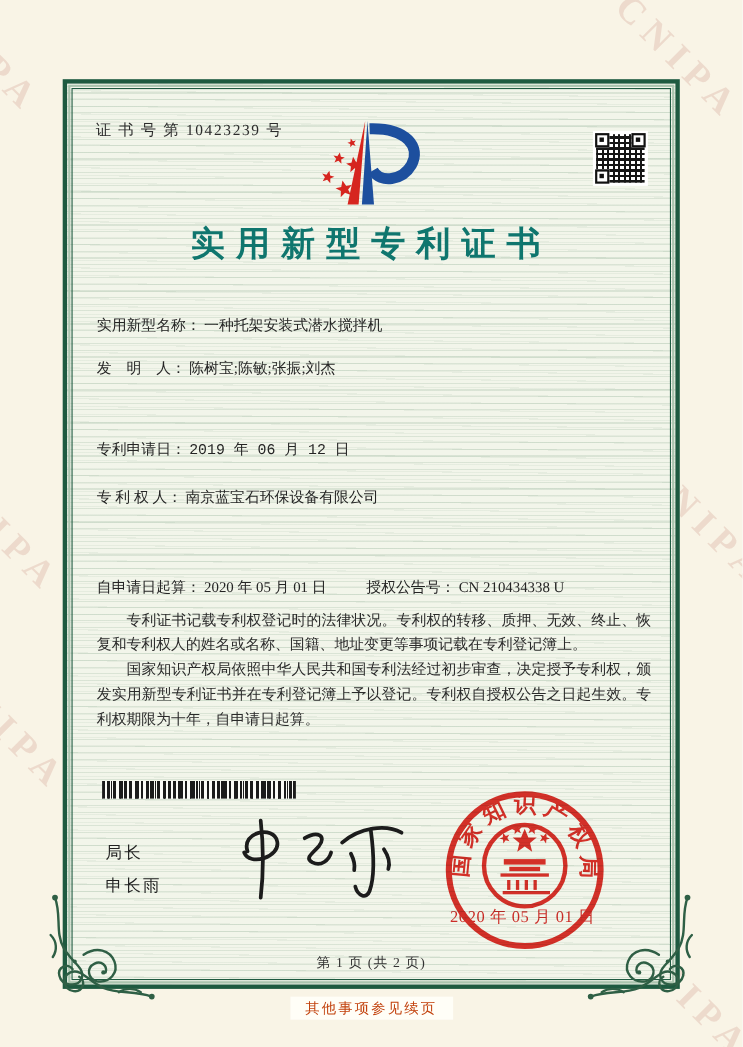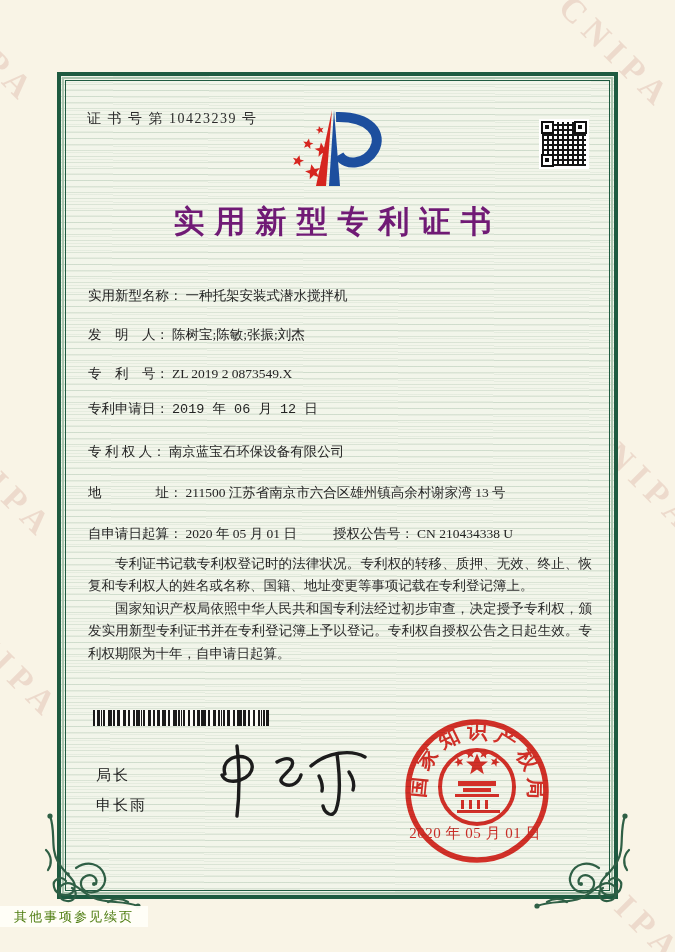--- a/index.html
+++ b/index.html
@@ -55,21 +55,21 @@
   .finder {
     position:absolute; width:13px; height:13px; background:#fff; border:2.5px solid #111;
   }
   .finder::after {
     content:""; position:absolute; left:2px; top:2px; width:4px; height:4px; background:#111;
   }
   .f-tl { left:-1px; top:-1px; } .f-tr { right:-1px; top:-1px; } .f-bl { left:-1px; bottom:-1px; }
 
   .title {
     position:absolute; left:0; top:201px; width:675px; text-align:center;
-    font-size:31px; font-weight:bold; letter-spacing:10px; color:#701a75;
+    font-size:31px; font-weight:bold; letter-spacing:10px; color:#0f766e;
   }
 
   .row { position:absolute; left:88px; width:510px; font-size:13.5px; color:#242424; white-space:nowrap; }
   .flabel { color:#242424; }
   .fvalue { margin-left:3px; }
   .grant-right { position:absolute; left:245px; top:0; }
 
   .paras {
     position:absolute; left:88px; top:553px; width:504px;
     font-size:13.5px; line-height:22.4px; color:#2a2a2a;
@@ -91,21 +91,21 @@
 
   .signature { position:absolute; left:195px; top:738px; width:180px; height:88px; }
 
   .seal { position:absolute; left:401px; top:715px; width:152px; height:152px; mix-blend-mode:multiply; opacity:0.93; }
 
   .page-info {
     position:absolute; left:0; top:867px; width:675px; text-align:center;
     font-size:12.5px; letter-spacing:1px; color:#333;
   }
   .footer-note {
-    position:absolute; left:0; top:908px; width:675px; font-size:13px; color:#4d7c0f;
+    position:absolute; left:0; top:908px; width:675px; text-align:center; font-size:13px; color:#c2410c;
   }
   .footer-note span { background:rgba(255,254,248,0.95); padding:3px 14px; letter-spacing:2px; }
 
   .ornament { position:absolute; width:108px; height:108px; }
   .orn-left { left:38px; top:810px; }
   .orn-right { left:529px; top:810px; transform:scaleX(-1); }
 </style>
 </head>
 <body>
 
@@ -147,31 +147,25 @@
   </div>
 
   <div class="title">实用新型专利证书</div>
 
   <div class="row" style="top:287px;">
     <span class="flabel">实用新型名称：</span><span class="fvalue">一种托架安装式潜水搅拌机</span>
   </div>
   <div class="row" style="top:326px;">
     <span class="flabel">发　明　人：</span><span class="fvalue">陈树宝;陈敏;张振;刘杰</span>
   </div>
-  <div class="row" style="top:365px;">
-    <span class="flabel">专　利　号：</span><span class="fvalue">ZL 2019 2 0873549.X</span>
-  </div>
   <div class="row" style="top:400px;font-family:Liberation Mono, monospace;">
     <span class="flabel">专利申请日：</span><span class="fvalue">2019 年 06 月 12 日</span>
   </div>
   <div class="row" style="top:443px;">
     <span class="flabel">专 利 权 人：</span><span class="fvalue">南京蓝宝石环保设备有限公司</span>
-  </div>
-  <div class="row" style="top:484px;">
-    <span class="flabel">地　　　　址：</span><span class="fvalue">211500 江苏省南京市六合区雄州镇高余村谢家湾 13 号</span>
   </div>
 
   <div class="row" style="top:525px;">
     <span class="flabel">自申请日起算：</span><span class="fvalue">2020 年 05 月 01 日</span>
     <span class="grant-right">
       <span class="flabel">授权公告号：</span><span class="fvalue">CN 210434338 U</span>
     </span>
   </div>
 
   <div class="paras">
@@ -247,18 +241,19 @@
       <path d="M70,92 C76,88 84,88 90,92"></path>
     </g>
     <g fill="#2f5f45">
       <circle cx="12" cy="6" r="2.6"></circle>
       <circle cx="100" cy="96" r="2.6"></circle>
       <circle cx="56" cy="74" r="2"></circle>
       <circle cx="30" cy="64" r="1.8"></circle>
     </g>
   </svg>
 
+  <div class="page-info">第 1 页 (共 2 页)</div>
 
   <div class="footer-note">
     <span>其他事项参见续页</span>
   </div>
 
 </div>
 
 </body></html>

